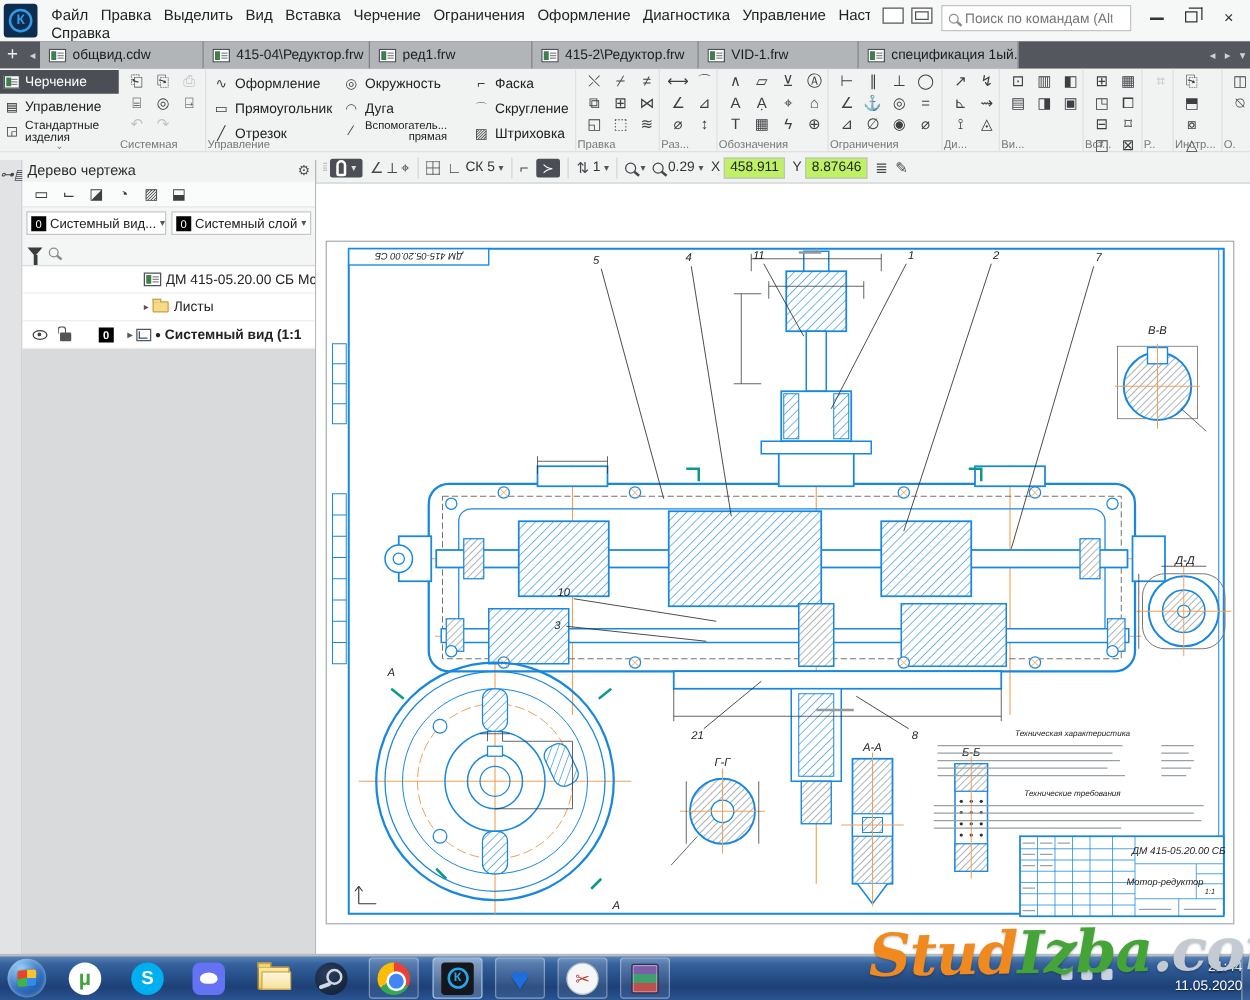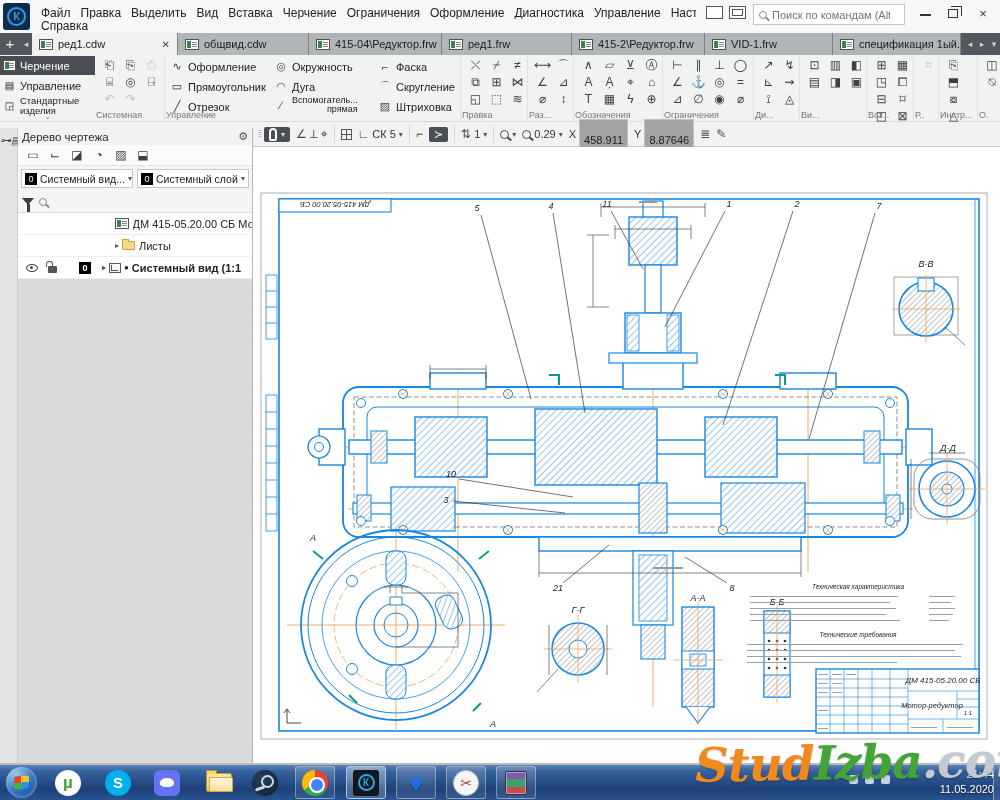--- a/index.html
+++ b/index.html
@@ -56,21 +56,21 @@
 
   
   .toolbar2 { position:absolute; left:0; top:122px; width:1000px; height:25px; background:#f1f2f2; border-bottom:1px solid #c7c9cb; display:flex; align-items:center; }
   .t2 { display:flex; align-items:center; gap:3px; margin:0 3px; font-size:11px; color:#333; }
   .t2 .gl { font-size:12px; color:#44484c; }
   .t2sep { width:1px; height:17px; background:#d4d5d6; margin:0 3px; }
   .t2toggle { background:#4b4f55; color:#fff; border-radius:2px; padding:1px 5px; display:flex; gap:4px; align-items:center; }
   .clip { width:8px; height:13px; border:2px solid #fff; border-radius:4px 4px 2px 2px; }
   .caret { font-size:8px; color:#555; }
   .t2toggle .caret { color:#ddd; }
-  .valbox { background:#a3a3a3; border:1px solid #bfc1c3; padding:14px 4px; min-width:48px; height:17px; font-size:11px; color:#222; line-height:13px; }
+  .valbox { background:#bef264; border:1px solid #bfc1c3; padding:1px 4px; min-width:48px; height:17px; font-size:11px; color:#222; line-height:13px; }
   .handle { color:#9a9da0; font-size:9px; letter-spacing:-1px; }
   .grid-ico { display:inline-block; width:11px; height:11px; background:
     linear-gradient(#555 1px, transparent 1px) 0 0/ 5px 5px,
     linear-gradient(90deg, #555 1px, transparent 1px) 0 0/ 5px 5px; }
   .magt { width:9px; height:9px; border:1.5px solid #44484c; border-radius:50%; position:relative; }
   .magt::after { content:''; position:absolute; width:5px; height:1.5px; background:#44484c; right:-4px; bottom:-2px; transform:rotate(40deg); }
 
   
   .leftstrip { position:absolute; left:0; top:128px; width:18px; height:635px; background:#e2e3e5; border-right:1px solid #cdced0; }
   .ls-ico { width:18px; height:24px; text-align:center; font-size:11px; line-height:24px; color:#44474a; font-style:italic; }
@@ -158,25 +158,20 @@
     <input placeholder="Поиск по командам (Alt+/)" style="">
   </div>
   <span class="winbtn min" style="left:915px;"></span>
   <span class="winbtn res" style="left:943px;"><span class="resico"></span></span>
   <span class="winbtn" style="left:973px;">×</span>
 </div>
 
 <div class="tabbar">
   <span class="tb-add">+</span>
   <span class="tb-arr">◂</span>
-  <div class="tab active" style="width:146px;">
-    <span class="dico"></span>
-    <span class="lbl">ред1.cdw</span>
-    <span class="close">✕</span>
-  </div>
   <div class="tab" style="width:131px;">
       <span class="dico"></span>
       <span class="lbl">общвид.cdw</span>
     </div>
   <div class="tab" style="width:133px;">
       <span class="dico"></span>
       <span class="lbl">415-04\Редуктор.frw</span>
     </div>
   <div class="tab" style="width:130px;">
       <span class="dico"></span>

